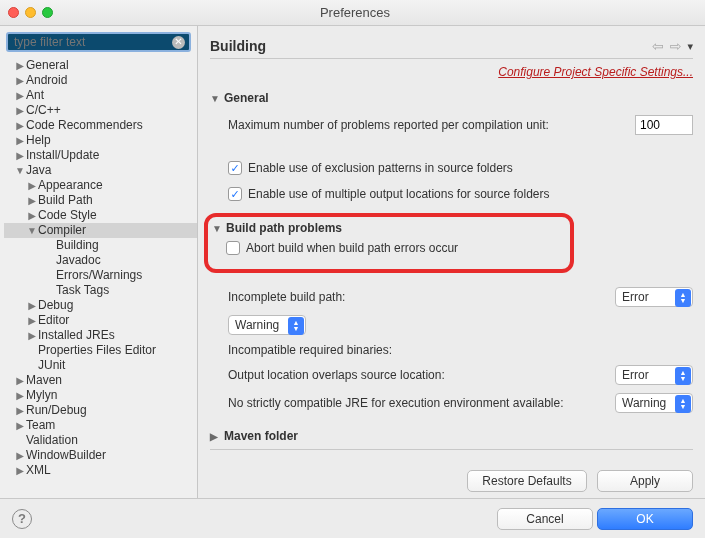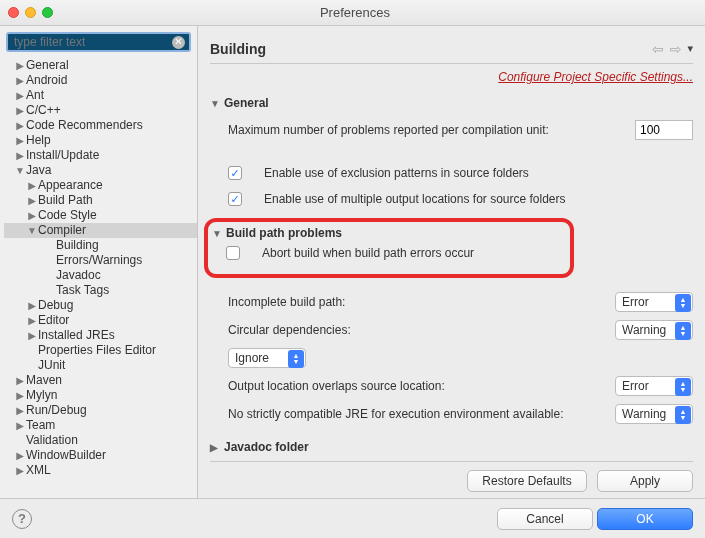--- a/index.html
+++ b/index.html
@@ -30,31 +30,31 @@
   .nav-icons { display: flex; gap: 6px; align-items: center; }
   .nav-arrow { color: #a8a8a8; font-size: 14px; }
   .nav-menu { color: #444; font-size: 11px; }
   .link-row { text-align: right; margin-bottom: 4px; }
   .link { color: #b91c1c; text-decoration: underline; font-size: 12px; cursor: pointer; font-style: italic; }
   .section-header { display: flex; align-items: center; gap: 4px; font-weight: bold; font-size: 12px; margin: 8px 0 6px 0; }
   .section-arrow { font-size: 10px; color: #6a6a6a; width: 10px; }
   .field-row { display: flex; align-items: center; margin: 4px 0 20px 18px; font-size: 12px; }
   .field-row label { flex: 1; }
   .field-row input[type="text"] { width: 58px; height: 20px; border: 1px solid #bcbcbc; background: #fff; padding: 0 4px; font-size: 12px; }
-  .checkbox-row { display: flex; align-items: center; gap: 22px; margin: 6px 0 6px 18px; font-size: 12px; }
+  .checkbox-row { display: flex; align-items: center; gap: 6px; margin: 6px 0 6px 18px; font-size: 12px; }
   .checkbox { width: 14px; height: 14px; border: 1px solid #999; border-radius: 3px; background: #fff; display: flex; align-items: center; justify-content: center; font-size: 11px; color: #1c74ff; }
   .checkbox.checked::before { content: "✓"; }
   .highlight-box { border: 4px solid #e72b2b; border-radius: 12px; padding: 4px 8px 8px 4px; margin: 6px 0 6px -6px; width: 370px; }
   .highlight-box .section-header { margin-top: 0; }
   .highlight-box .checkbox-row { margin-left: 14px; }
   .select-row { display: flex; align-items: center; margin: 8px 0 8px 18px; font-size: 12px; }
   .select-row .lbl { flex: 1; }
   .select { width: 78px; height: 20px; background: #fff; border: 1px solid #bcbcbc; border-radius: 4px; display: flex; align-items: center; padding: 0 4px 0 6px; font-size: 12px; position: relative; }
   .select .select-caret { width: 16px; height: 18px; background: #3d7fff; border-radius: 3px; position: absolute; right: 1px; top: 0.5px; display: flex; flex-direction: column; align-items: center; justify-content: center; color: #fff; font-size: 7px; line-height: 6px; }
-  .bottom-buttons { margin-top: auto; display: flex; justify-content: flex-end; gap: 10px; padding-top: 8px; border-top: 1px solid #c8c8c8; }
+  .bottom-buttons { margin-top: auto; display: flex; justify-content: flex-end; gap: 10px; padding-top: 20px; border-top: 1px solid #c8c8c8; }
   .btn { min-width: 96px; height: 22px; border: 1px solid #bcbcbc; border-radius: 5px; background: linear-gradient(#ffffff,#f1f1f1); display: flex; align-items: center; justify-content: center; font-size: 12px; cursor: default; }
   .footer { height: 40px; border-top: 1px solid #c8c8c8; display: flex; align-items: center; padding: 0 12px; background: #ececec; }
   .help-icon { width: 20px; height: 20px; border: 1.5px solid #8a8a8a; border-radius: 50%; display: flex; align-items: center; justify-content: center; color: #7a7a7a; font-size: 13px; font-weight: bold; }
   .footer-buttons { margin-left: auto; display: flex; gap: 4px; text-align: right; }
   .btn.primary { background: linear-gradient(#6aa8ff,#2f7dff); color: #fff; border: 1px solid #2e6fe0; }
 </style>
 </head>
 <body>
 
 <div class="titlebar">
@@ -120,25 +120,25 @@
         <div class="tree-item indent2 selected">
           <span class="arrow">▼</span>
           <span class="tree-label">Compiler</span>
         </div>
         <div class="tree-item indent3">
           <span class="arrow"></span>
           <span class="tree-label">Building</span>
         </div>
         <div class="tree-item indent3">
           <span class="arrow"></span>
+          <span class="tree-label">Javadoc</span>
+        </div>
+        <div class="tree-item indent3">
+          <span class="arrow"></span>
           <span class="tree-label">Errors/Warnings</span>
-        </div>
-        <div class="tree-item indent3">
-          <span class="arrow"></span>
-          <span class="tree-label">Javadoc</span>
         </div>
         <div class="tree-item indent3">
           <span class="arrow"></span>
           <span class="tree-label">Task Tags</span>
         </div>
         <div class="tree-item indent2">
           <span class="arrow">▶</span>
           <span class="tree-label">Debug</span>
         </div>
         <div class="tree-item indent2">
@@ -235,37 +235,30 @@
           <span class="lbl">Incomplete build path:</span>
           <div class="select">
             <span>Error</span>
             <span class="select-caret">
               <span>▲</span>
               <span>▼</span>
             </span>
           </div>
         </div>
         <div class="select-row">
-          <span class="lbl">Circular dependencies:</span>
           <div class="select">
             <span>Warning</span>
             <span class="select-caret">
               <span>▲</span>
               <span>▼</span>
             </span>
           </div>
         </div>
         <div class="select-row">
-          <div class="select">
-            <span>Ignore</span>
-            <span class="select-caret">
-              <span>▲</span>
-              <span>▼</span>
-            </span>
-          </div>
+          <span class="lbl">Incompatible required binaries:</span>
         </div>
         <div class="select-row">
           <span class="lbl">Output location overlaps source location:</span>
           <div class="select">
             <span>Error</span>
             <span class="select-caret">
               <span>▲</span>
               <span>▼</span>
             </span>
           </div>
@@ -277,21 +270,21 @@
             <span class="select-caret">
               <span>▲</span>
               <span>▼</span>
             </span>
           </div>
         </div>
       </div>
 
     <div class="section-header">
       <span class="section-arrow">▶</span>
-      <span>Javadoc folder</span>
+      <span>Maven folder</span>
     </div>
 
     <div class="bottom-buttons">
       <div class="btn" style="min-width:120px">Restore Defaults</div>
       <div class="btn">Apply</div>
     </div>
   </div>
 </div>
 
 <div class="footer">

